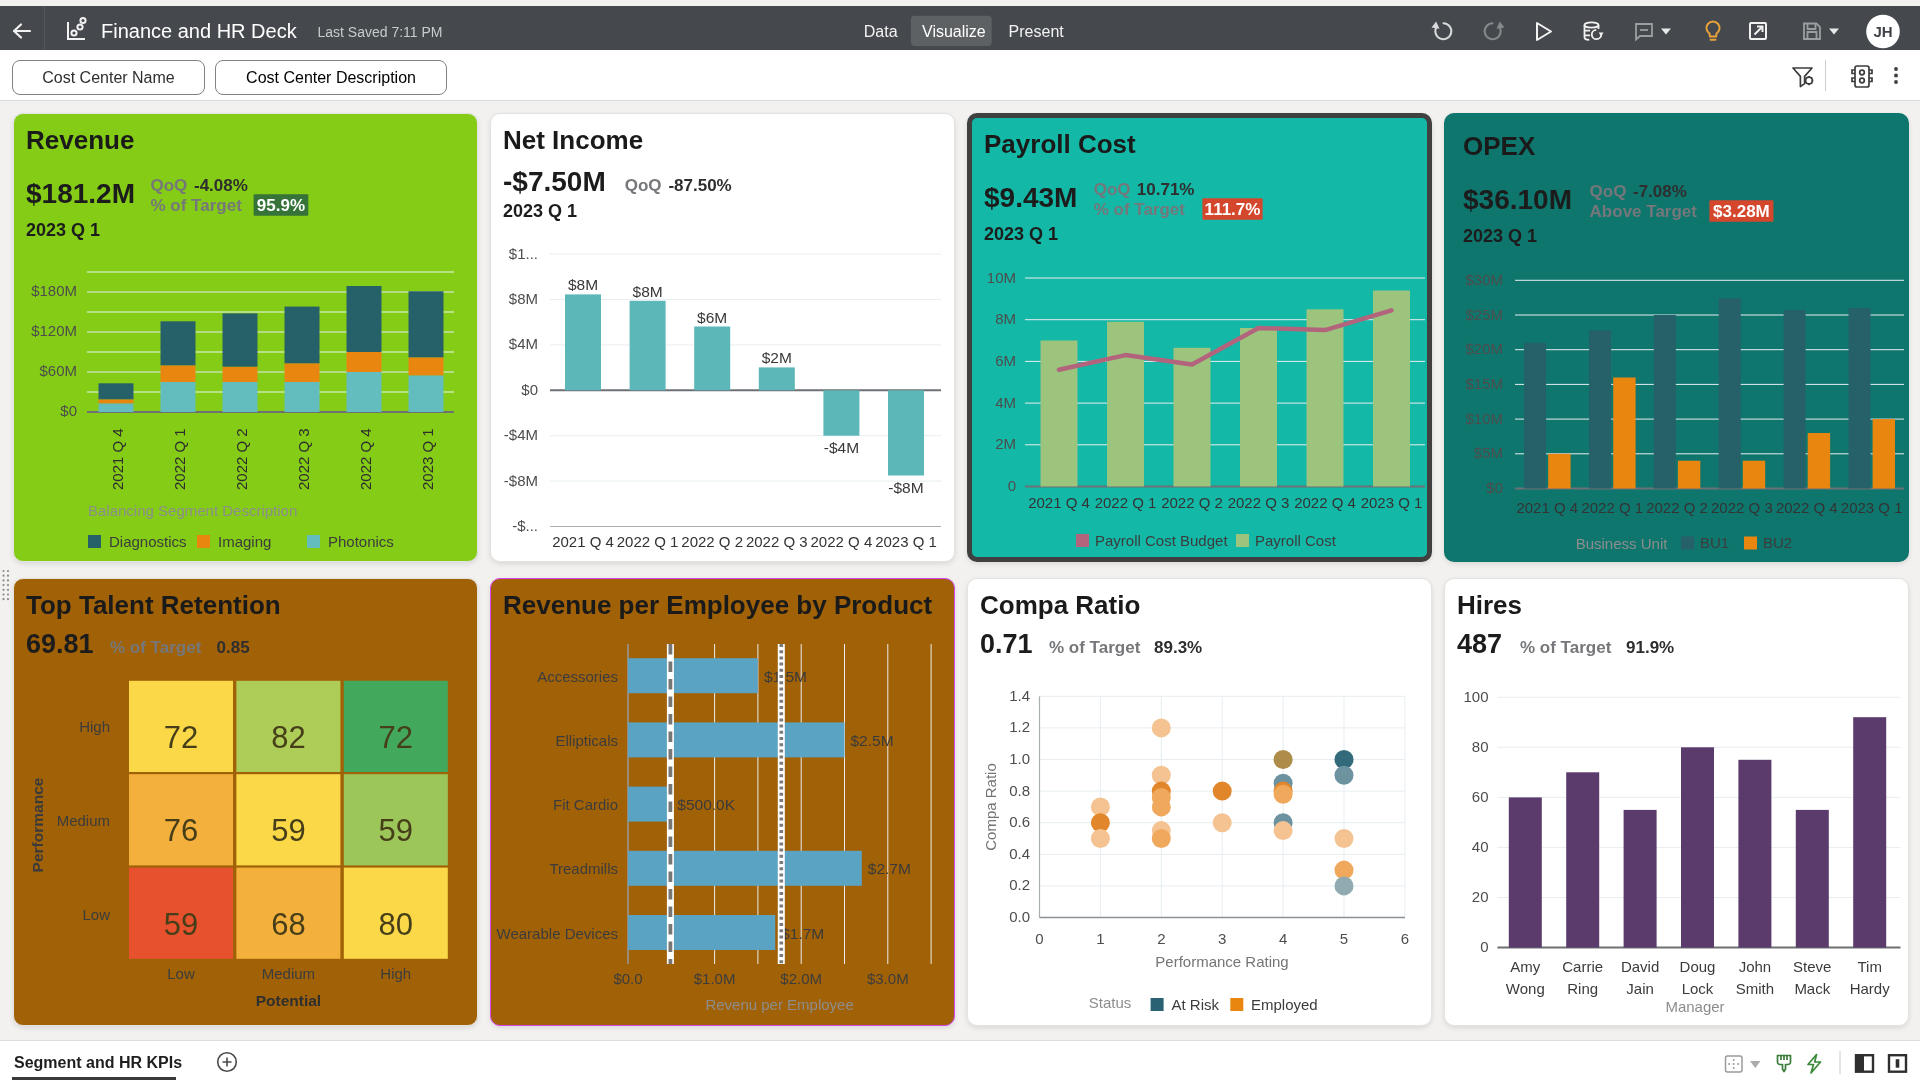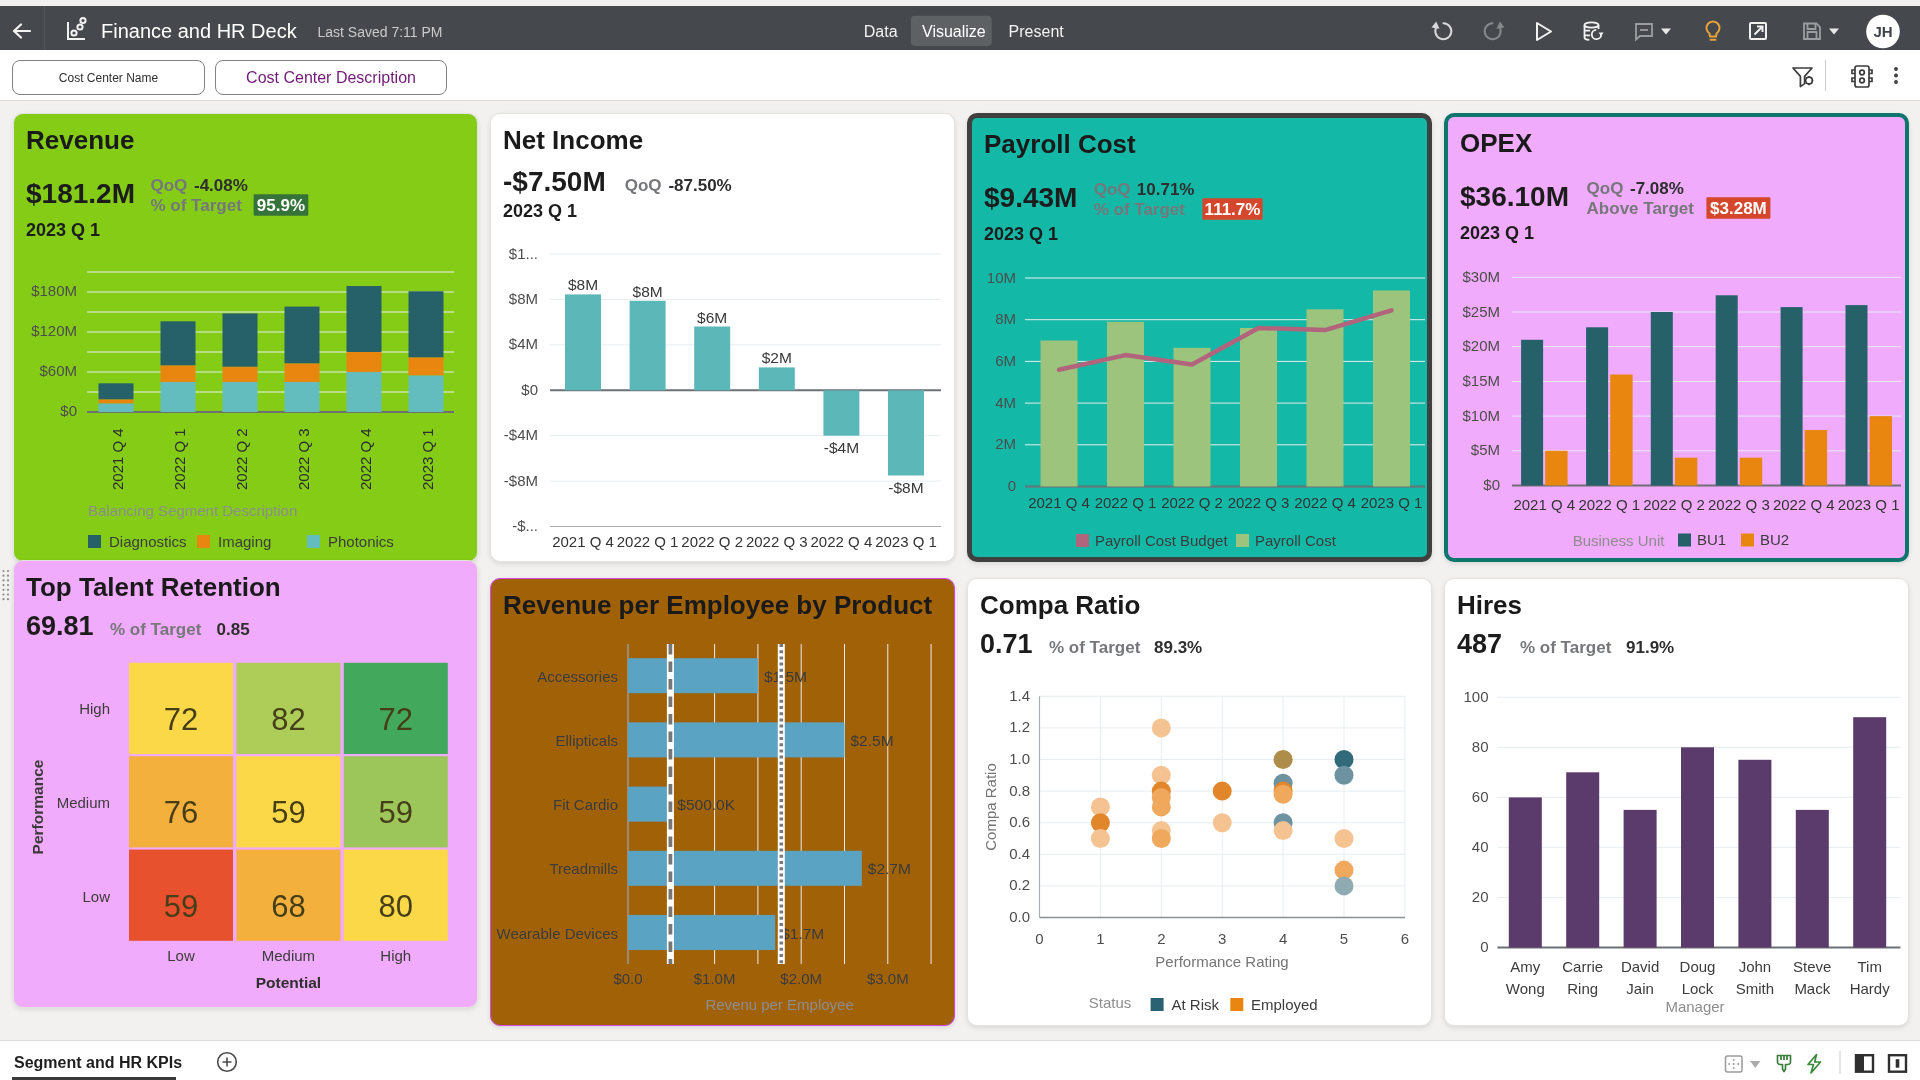--- a/index.html
+++ b/index.html
@@ -61,22 +61,22 @@
           <path d="M1804,17.5 h12.5 l3.5,3.5 v12 h-16 Z"></path>
           <path d="M1807.5,17.5 v5.5 h8 v-5.5"></path>
           <path d="M1807.5,33 v-7 h9 v7"></path>
         </g>
         <path d="M1829,22.5 h10 l-5,6 Z" fill="#E8E9E9"></path>
         <circle cx="1883" cy="25.5" r="16.8" fill="#FFFFFF"></circle>
         <text x="1883" y="31" font-size="15" font-weight="700" fill="#3F4348" text-anchor="middle">JH</text>
       </svg>
     </div>
     <div style="position:absolute;left:0;top:50px;width:1920px;height:50px;background:#fff;border-bottom:1px solid #D9D9D9">
-      <div style="position:absolute;top:10px;height:35px;border:1px solid #828282;border-radius:8px;display:flex;align-items:center;justify-content:center;font-size:12px;color:#2F2F2F;box-sizing:border-box;left:12px;width:193px;">Cost Center Name</div>
-      <div style="position:absolute;top:10px;height:35px;border:1px solid #828282;border-radius:8px;display:flex;align-items:center;justify-content:center;font-size:16px;color:#701a75;box-sizing:border-box;left:215px;width:232px;">Cost Center Description</div>
+      <div style="position:absolute;top:10px;height:35px;border:1px solid #828282;border-radius:8px;display:flex;align-items:center;justify-content:center;font-size:16px;color:#2F2F2F;box-sizing:border-box;left:12px;width:193px;">Cost Center Name</div>
+      <div style="position:absolute;top:10px;height:35px;border:1px solid #828282;border-radius:8px;display:flex;align-items:center;justify-content:center;font-size:16px;color:#000000;box-sizing:border-box;left:215px;width:232px;">Cost Center Description</div>
       <svg width="200" height="50" viewBox="1720 50 200 50" style="position:absolute;left:1720px;top:0">
         <g stroke="#3C3C3C" stroke-width="1.7" fill="none" stroke-linejoin="round">
           <path d="M1793,68 h19 l-7.4,8.4 v7.2 l-4.2,3 v-10.2 Z" fill="#fff"></path>
           <circle cx="1809" cy="80.5" r="3.4" fill="#fff"></circle>
           <path d="M1809,75.9 v1.6 M1809,83.6 v1.6 M1804.4,80.5 h1.6 M1811.6,80.5 h1.6 M1805.8,77.3 l1.1,1.1 M1812.2,83.7 l-1.1,-1.1 M1805.8,83.7 l1.1,-1.1 M1812.2,77.3 l-1.1,1.1"></path>
         </g>
         <line x1="1825.5" y1="60" x2="1825.5" y2="91" stroke="#CCCCCC" stroke-width="1"></line>
         <g stroke="#3C3C3C" stroke-width="1.7" fill="none">
           <rect x="1855" y="66" width="14" height="21" rx="2"></rect>
           <circle cx="1862" cy="72.5" r="2.3"></circle>
@@ -234,21 +234,21 @@
         <text x="221" y="391" font-size="15" fill="#333333" text-anchor="middle">2022 Q 2</text>
         <text x="287.5" y="391" font-size="15" fill="#333333" text-anchor="middle">2022 Q 3</text>
         <text x="354" y="391" font-size="15" fill="#333333" text-anchor="middle">2022 Q 4</text>
         <text x="420.5" y="391" font-size="15" fill="#333333" text-anchor="middle">2023 Q 1</text>
         <rect x="105" y="417" width="13" height="13" fill="#B3647D"></rect>
         <text x="124" y="428.5" font-size="15" fill="#3C3C3C">Payroll Cost Budget</text>
         <rect x="265" y="417" width="13" height="13" fill="#9CC47D"></rect>
         <text x="284" y="428.5" font-size="15" fill="#3C3C3C">Payroll Cost</text>
       </svg>
     </div>
-    <div style="position:absolute;left:1444px;top:113px;width:465px;height:449px;background:#f0abfc;border:4px solid #0f766e;border-radius:10px;box-shadow:0 2px 5px rgba(0,0,0,0.10);box-sizing:border-box">
+    <div style="position:absolute;left:1444px;top:113px;width:465px;height:449px;background:#0f766e;border:7px solid #0f766e;border-radius:10px;box-shadow:0 2px 5px rgba(0,0,0,0.10);box-sizing:border-box">
       <svg width="463" height="447" viewBox="0 0 463 447" style="position:absolute;left:-1px;top:-1px">
         <text x="13" y="36" font-size="26" font-weight="700" fill="#1A1A1A">OPEX</text>
         <text x="13" y="89.5" font-size="28" font-weight="700" fill="#1C1C1C">$36.10M</text>
         <text x="13" y="123.4" font-size="18" font-weight="700" fill="#1C1C1C">2023 Q 1</text>
         <text x="139.6" y="78" font-size="17" font-weight="700" fill="#75777A">QoQ</text>
         <text x="183" y="78" font-size="17" font-weight="700" fill="#2E2E2E">-7.08%</text>
         <text x="139.6" y="98.4" font-size="17" font-weight="700" fill="#75777A">Above Target</text>
         <rect x="259.4" y="81.2" width="64" height="21.5" fill="#D4472C" rx="1"></rect>
         <text x="291.4" y="97.6" font-size="17" font-weight="700" fill="#fff" text-anchor="middle">$3.28M</text>
         <line x1="65" y1="161.3" x2="454" y2="161.3" stroke="#E7EDF1" stroke-width="1"></line>
@@ -283,21 +283,21 @@
         <text x="291.9" y="394" font-size="15" fill="#333333" text-anchor="middle">2022 Q 3</text>
         <text x="356.8" y="394" font-size="15" fill="#333333" text-anchor="middle">2022 Q 4</text>
         <text x="421.7" y="394" font-size="15" fill="#333333" text-anchor="middle">2023 Q 1</text>
         <text x="125.7" y="430" font-size="15" fill="#8D8D8D">Business Unit</text>
         <rect x="231" y="417.5" width="13" height="13" fill="#266069"></rect>
         <text x="250" y="429" font-size="15" fill="#3C3C3C">BU1</text>
         <rect x="294" y="417.5" width="13" height="13" fill="#E8860F"></rect>
         <text x="313" y="429" font-size="15" fill="#3C3C3C">BU2</text>
       </svg>
     </div>
-    <div style="position:absolute;left:13px;top:560px;width:465px;height:448px;background:#f0abfc;border:1px solid #E5E3E0;border-radius:10px;box-shadow:0 2px 5px rgba(0,0,0,0.10);box-sizing:border-box">
+    <div style="position:absolute;left:13px;top:578px;width:465px;height:448px;background:#a16207;border:1px solid #E5E3E0;border-radius:10px;box-shadow:0 2px 5px rgba(0,0,0,0.10);box-sizing:border-box">
       <svg width="463" height="446" viewBox="0 0 463 446" style="position:absolute;left:-1px;top:-1px">
         <text x="13" y="36" font-size="26" font-weight="700" fill="#1A1A1A">Top Talent Retention</text>
         <text x="13" y="75" font-size="27" font-weight="700" fill="#1C1C1C">69.81</text>
         <text x="97" y="75" font-size="17" font-weight="700" fill="#75777A">% of Target</text>
         <text x="203.5" y="75" font-size="17" font-weight="700" fill="#2E2E2E">0.85</text>
         <rect x="116.0" y="102.8" width="104" height="91.2" fill="#FAD847"></rect>
         <text x="168.0" y="169.9" font-size="31" fill="#463E19" text-anchor="middle">72</text>
         <rect x="223.4" y="102.8" width="104" height="91.2" fill="#AECD58"></rect>
         <text x="275.4" y="169.9" font-size="31" fill="#463E19" text-anchor="middle">82</text>
         <rect x="330.8" y="102.8" width="104" height="91.2" fill="#42A85C"></rect>

